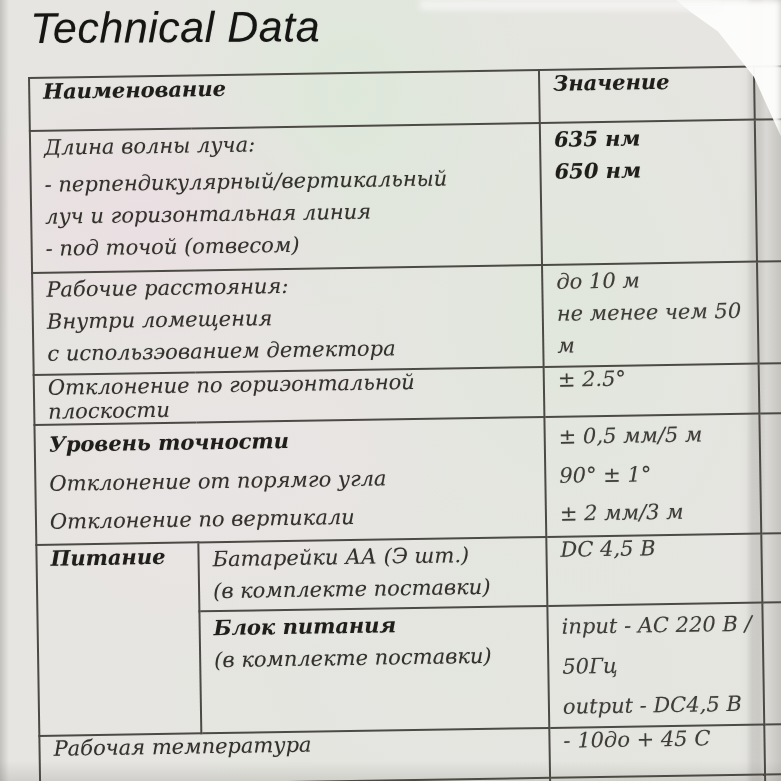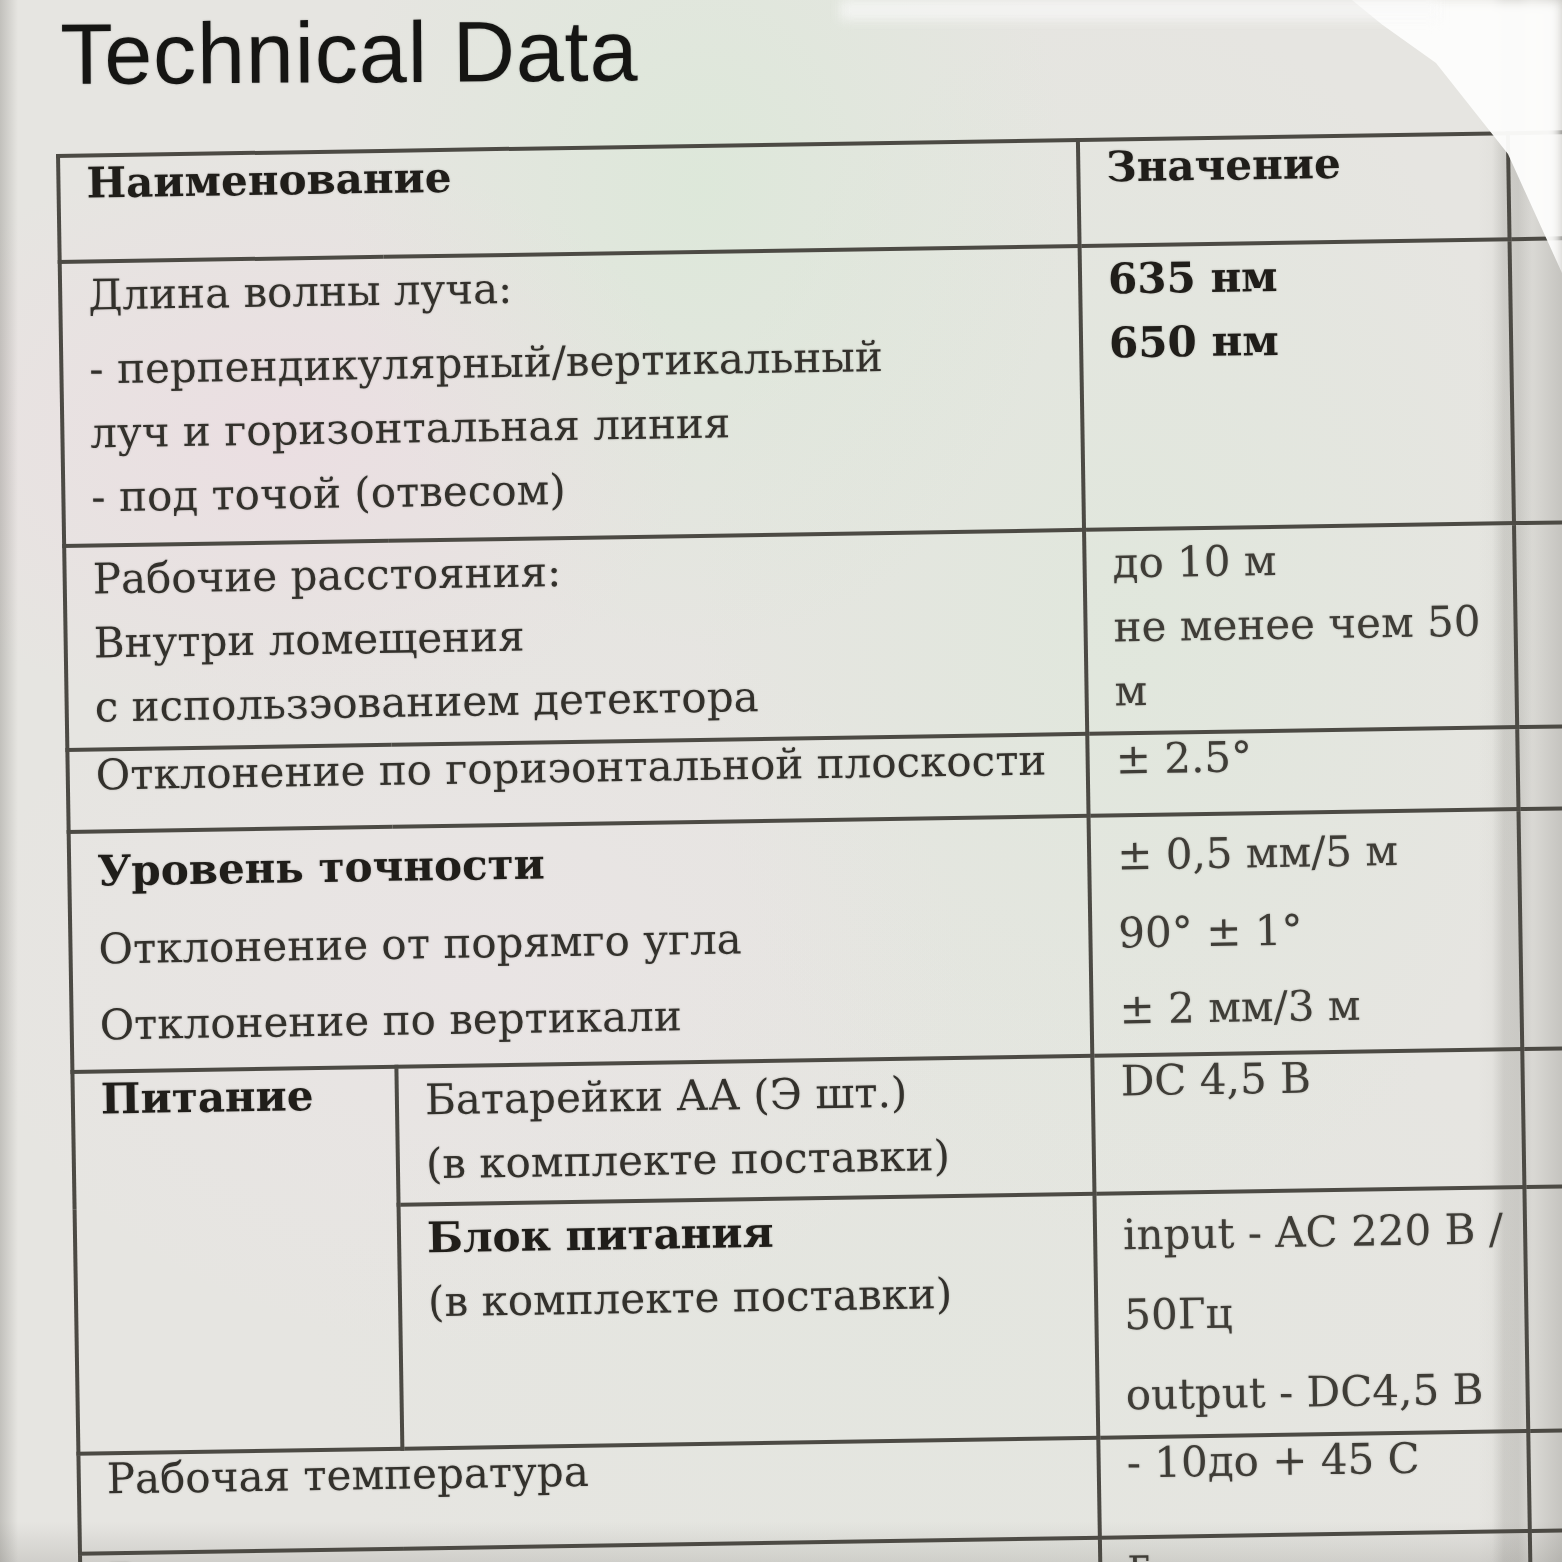--- a/index.html
+++ b/index.html
@@ -12,20 +12,21 @@
     background-image:
       linear-gradient(90deg, rgba(110,108,102,0.30) 0px, rgba(110,108,102,0) 9px),
       linear-gradient(90deg, transparent 0px, transparent 746px, rgba(100,98,92,0.15) 752px, rgba(100,98,92,0.15) 759px, rgba(100,98,92,0) 766px),
       linear-gradient(270deg, rgba(104,102,96,0.26) 0px, rgba(146,144,138,0.16) 14px, rgba(146,144,138,0) 42px),
       linear-gradient(0deg, rgba(108,106,100,0.18) 0px, rgba(108,106,100,0) 20px),
       radial-gradient(ellipse 300px 210px at 18% 28%, rgba(240,216,227,0.50), transparent 70%),
       radial-gradient(ellipse 260px 330px at 45% 12%, rgba(214,234,212,0.55), transparent 70%),
       radial-gradient(ellipse 300px 430px at 72% 40%, rgba(219,233,216,0.50), transparent 72%),
       radial-gradient(ellipse 340px 260px at 30% 62%, rgba(238,227,233,0.40), transparent 75%),
       radial-gradient(ellipse 420px 300px at 60% 86%, rgba(223,231,220,0.35), transparent 75%);
+    font-style: italic;
   }
   .title{
     position:absolute;left:30px;top:4px;
     font-family:"Liberation Sans",sans-serif;
     font-size:43px;font-weight:500;color:#151513;
     letter-spacing:0.5px;
     transform:rotate(-0.35deg);transform-origin:0 0;
     text-shadow:0 0 1px rgba(40,40,38,0.35);
   }
   .sheet{

